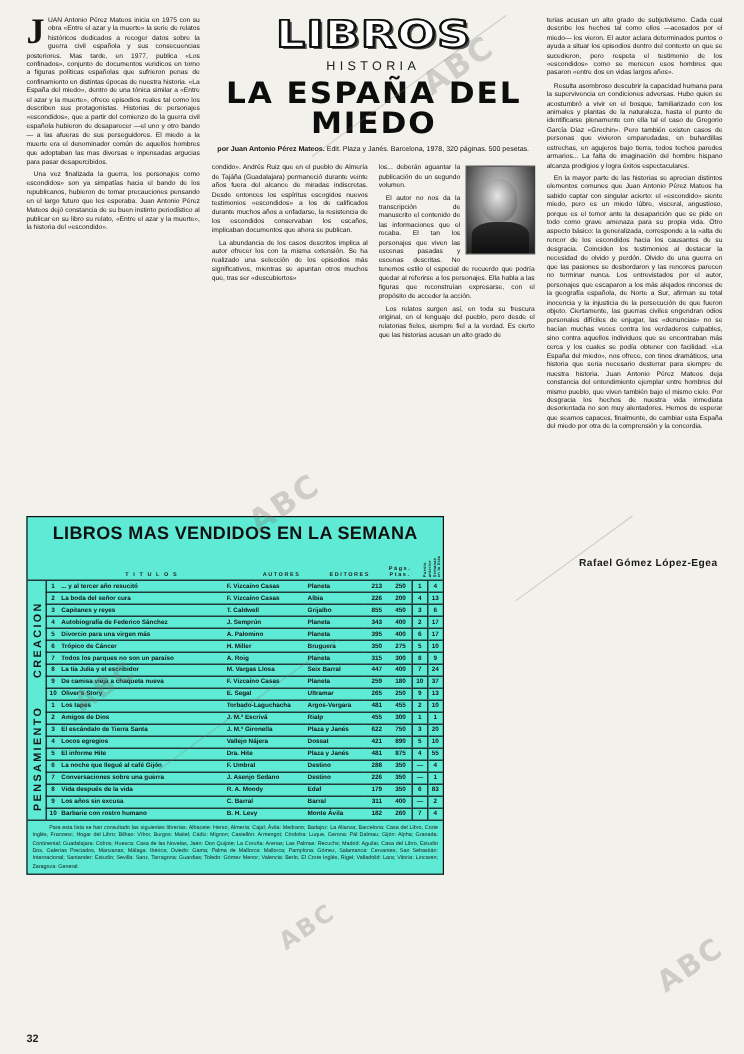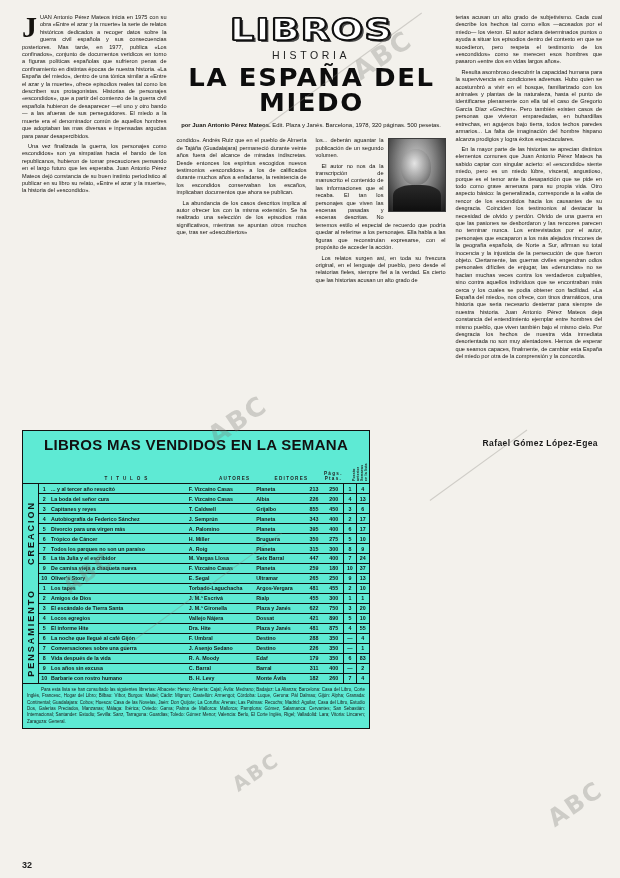--- a/index.html
+++ b/index.html
@@ -209,21 +209,21 @@
     line-height:6.4px;
     padding:3px 4px 3px 4px;
     text-align:justify;
     color:#1a1a1a;
   }
   .foot .lead{padding-left:14px;}
 
   
   .rightcol{
     position:absolute;
-    left:470px;top:430px;
+    left:470px;top:456px;
     width:128px;
     font-size:5.6px;
     line-height:7.4px;
     text-align:justify;
   }
   .signature{
     margin-top:10px;
     text-align:right;
     font-size:8.5px;
     font-weight:bold;

